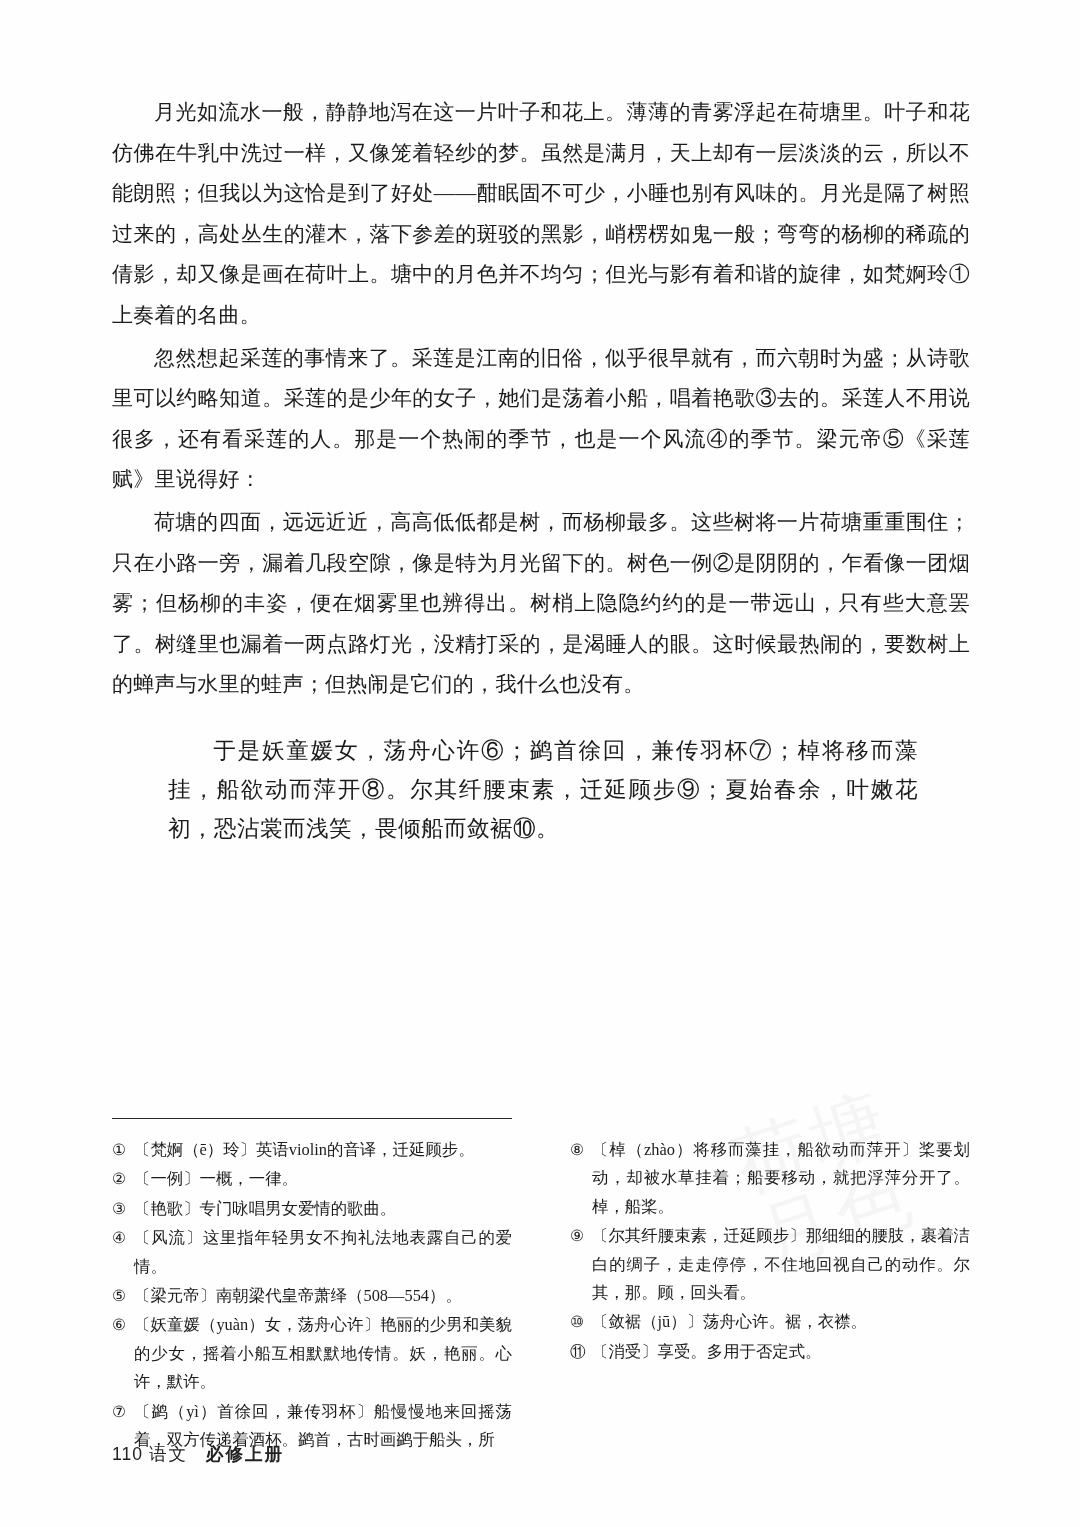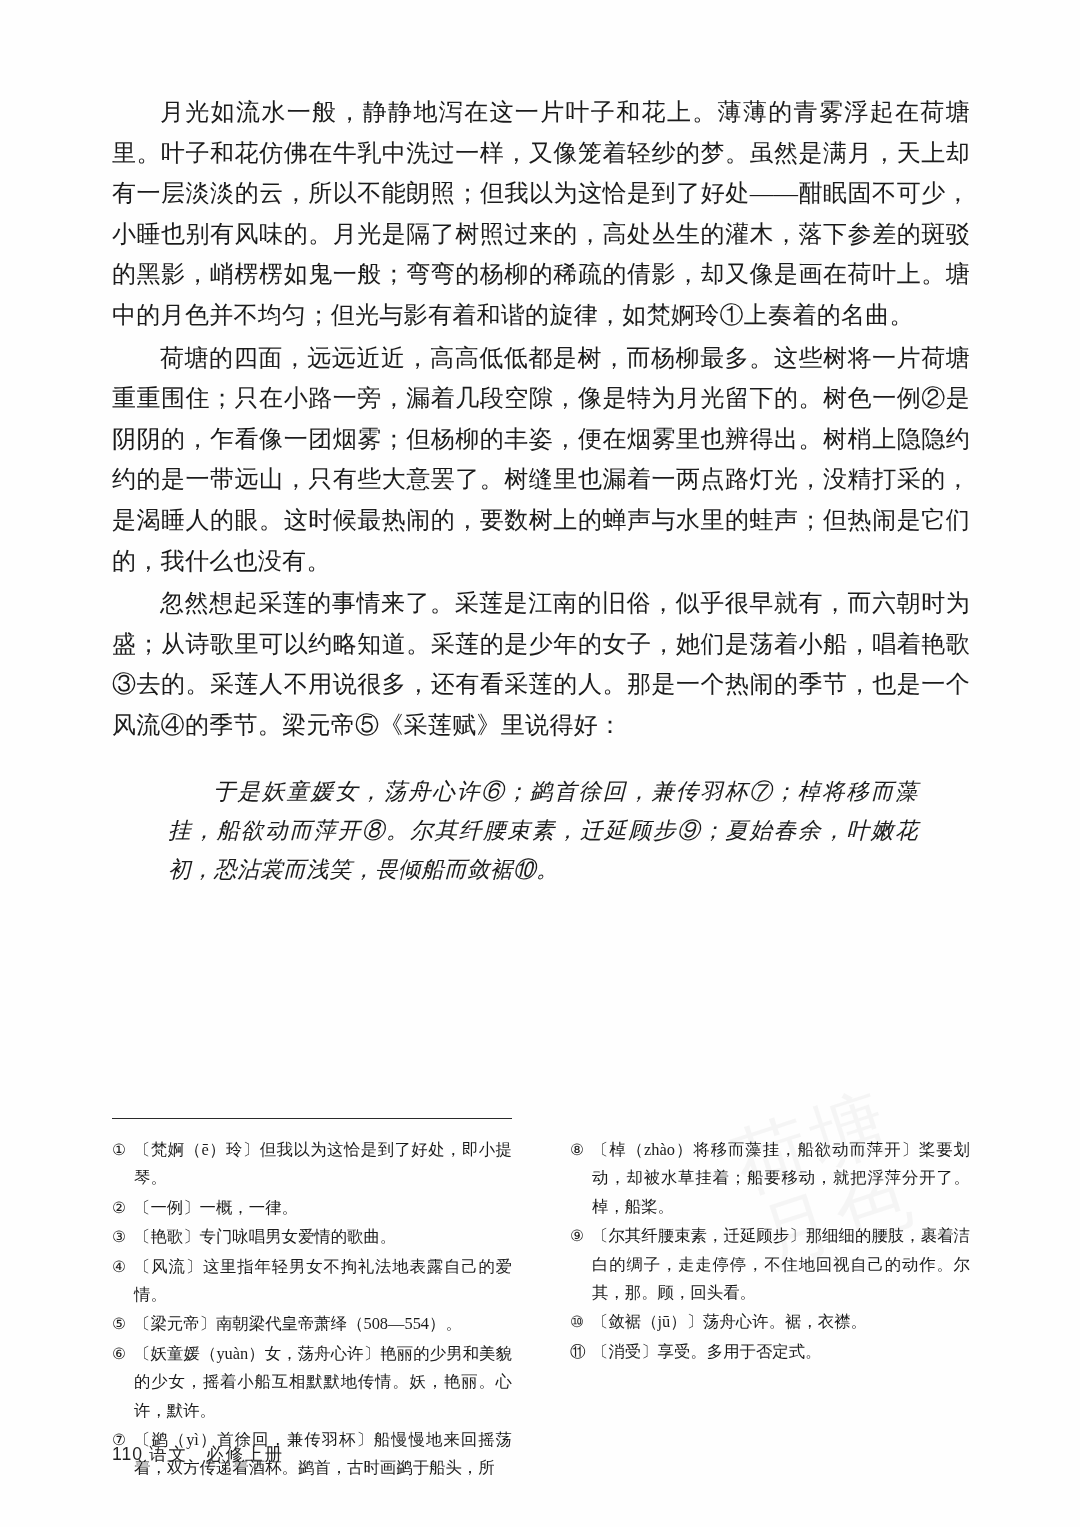--- a/index.html
+++ b/index.html
@@ -39,32 +39,31 @@
     user-select: none;
   }
   .body-col {
     position: absolute;
     left: 112px;
     top: 92px;
     width: 858px;
   }
   p.para {
     margin: 0 0 2px 0;
-    font-size: 24px;
+    font-size: 21px;
     line-height: 40.6px;
     text-align: justify;
     text-justify: inter-ideograph;
     text-indent: 2em;
     letter-spacing: 0.3px;
   }
   .quote-block {
     margin: 26px 0 22px 0;
     padding: 0 52px 0 56px;
     font-family: "Liberation Serif", "DejaVu Serif", serif;
-    font-style: italic;
   }
   .quote-block p {
     margin: 0;
     font-size: 22.6px;
     line-height: 39px;
     text-align: justify;
     text-justify: inter-ideograph;
     text-indent: 2em;
     letter-spacing: 0.4px;
   }
@@ -108,54 +107,54 @@
     left: 112px;
     top: 1442px;
     font-size: 17.6px;
     font-family: "Liberation Sans", sans-serif;
     letter-spacing: 1px;
     color: #222;
   }
   .footer .pg {
   }
   .footer .bookname {
-    font-weight: normal;
+    font-weight: bold;
     letter-spacing: 2px;
   }
   .footer .subject {
     letter-spacing: 2px;
     text-align: right;
   }
 </style>
 </head>
 <body>
 
 <div class="page">
 
   <div class="watermark">荷塘月色</div>
 
   <div class="body-col">
 
     <p class="para">月光如流水一般，静静地泻在这一片叶子和花上。薄薄的青雾浮起在荷塘里。叶子和花仿佛在牛乳中洗过一样，又像笼着轻纱的梦。虽然是满月，天上却有一层淡淡的云，所以不能朗照；但我以为这恰是到了好处——酣眠固不可少，小睡也别有风味的。月光是隔了树照过来的，高处丛生的灌木，落下参差的斑驳的黑影，峭楞楞如鬼一般；弯弯的杨柳的稀疏的倩影，却又像是画在荷叶上。塘中的月色并不均匀；但光与影有着和谐的旋律，如梵婀玲①上奏着的名曲。</p>
+    <p class="para">忽然想起采莲的事情来了。采莲是江南的旧俗，似乎很早就有，而六朝时为盛；从诗歌里可以约略知道。采莲的是少年的女子，她们是荡着小船，唱着艳歌③去的。采莲人不用说很多，还有看采莲的人。那是一个热闹的季节，也是一个风流④的季节。梁元帝⑤《采莲赋》里说得好：</p>
     <p class="para">荷塘的四面，远远近近，高高低低都是树，而杨柳最多。这些树将一片荷塘重重围住；只在小路一旁，漏着几段空隙，像是特为月光留下的。树色一例②是阴阴的，乍看像一团烟雾；但杨柳的丰姿，便在烟雾里也辨得出。树梢上隐隐约约的是一带远山，只有些大意罢了。树缝里也漏着一两点路灯光，没精打采的，是渴睡人的眼。这时候最热闹的，要数树上的蝉声与水里的蛙声；但热闹是它们的，我什么也没有。</p>
-    <p class="para">忽然想起采莲的事情来了。采莲是江南的旧俗，似乎很早就有，而六朝时为盛；从诗歌里可以约略知道。采莲的是少年的女子，她们是荡着小船，唱着艳歌③去的。采莲人不用说很多，还有看采莲的人。那是一个热闹的季节，也是一个风流④的季节。梁元帝⑤《采莲赋》里说得好：</p>
 
     <div class="quote-block">
       <p>于是妖童媛女，荡舟心许⑥；鹢首徐回，兼传羽杯⑦；棹将移而藻挂，船欲动而萍开⑧。尔其纤腰束素，迁延顾步⑨；夏始春余，叶嫩花初，恐沾裳而浅笑，畏倾船而敛裾⑩。</p>
     </div>
 
   </div>
 
   <div class="rule"></div>
 
   <div class="notes">
     <div class="notes-col">
       <div class="note">
         <span class="marker">①</span>
-        <span class="note-text">〔梵婀（ē）玲〕但我以为这恰是到了好处，即小提琴。</span>
+        <span class="note-text">〔梵婀（ē）玲〕英语violin的音译，迁延顾步。</span>
       </div>
       <div class="note">
         <span class="marker">②</span>
         <span class="note-text">〔一例〕一概，一律。</span>
       </div>
       <div class="note">
         <span class="marker">③</span>
         <span class="note-text">〔艳歌〕专门咏唱男女爱情的歌曲。</span>
       </div>
       <div class="note">

